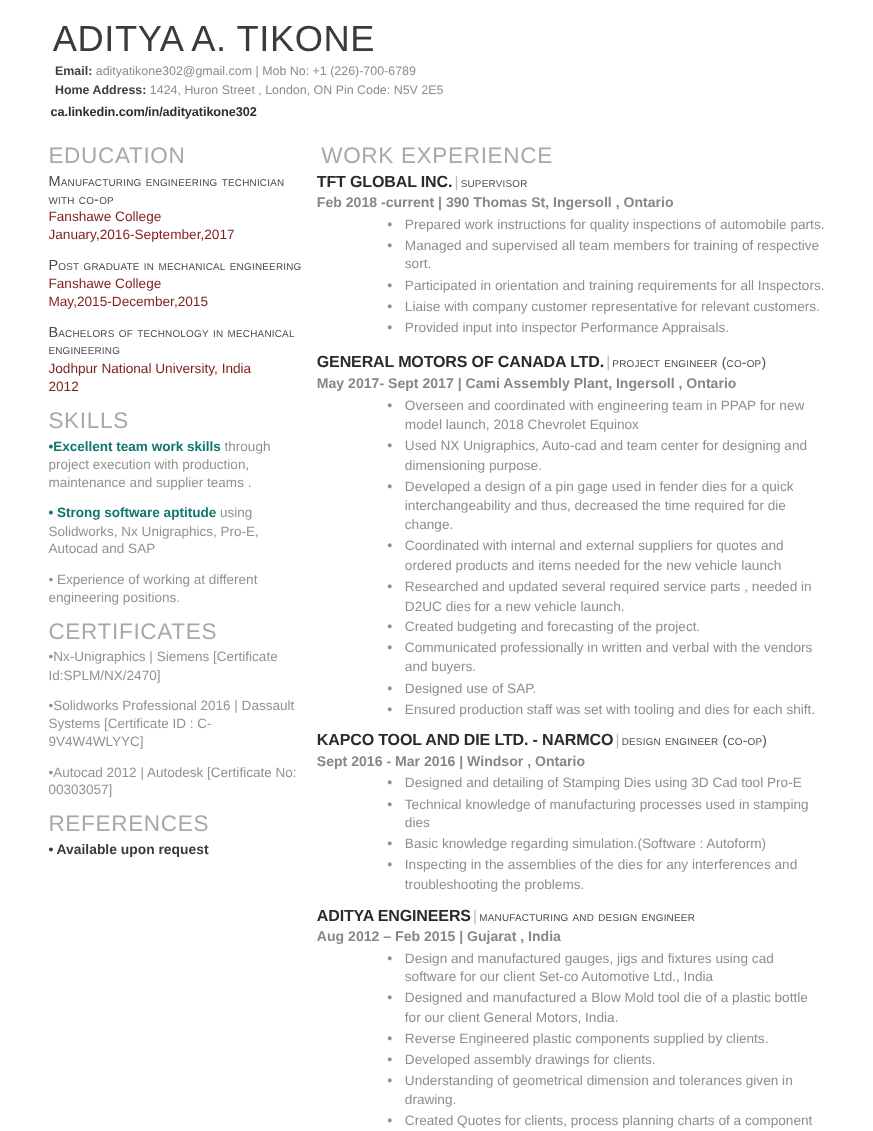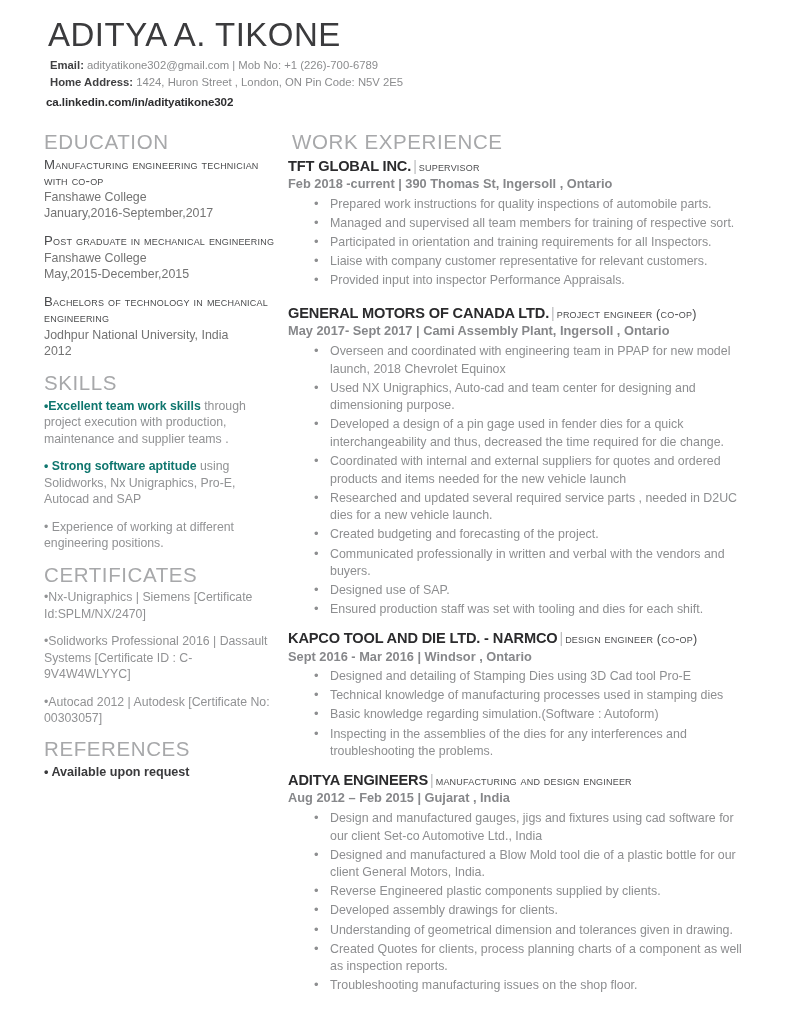--- a/index.html
+++ b/index.html
@@ -88,21 +88,21 @@
     font-size: 13.2px;
     font-variant: small-caps;
     text-transform: lowercase;
     color: #4a4b4d;
     line-height: 1.22;
     letter-spacing: 0.2px;
   }
   .edu-degree::first-letter { text-transform: uppercase; }
   .edu-meta {
     font-size: 12.4px;
-    color: #737373;
+    color: #7f1d1d;
     line-height: 1.32;
   }
 
   
   .s-item {
     font-size: 12.3px;
     color: #919294;
     line-height: 1.34;
     margin-bottom: 11px;
   }
@@ -155,20 +155,21 @@
     padding-left: 42px;
     list-style: none;
   }
   ul.bullets li {
     font-size: 12.4px;
     color: #8d8e90;
     line-height: 1.42;
     margin-bottom: 1.5px;
     position: relative;
     padding-left: 2px;
+    margin-left: 38px;
   }
   ul.bullets li::before {
     content: "\2022";
     position: absolute;
     left: -14px;
     top: -1px;
     color: #8d8e90;
     font-size: 13px;
   }
   .gap-sm { height: 7px; }

